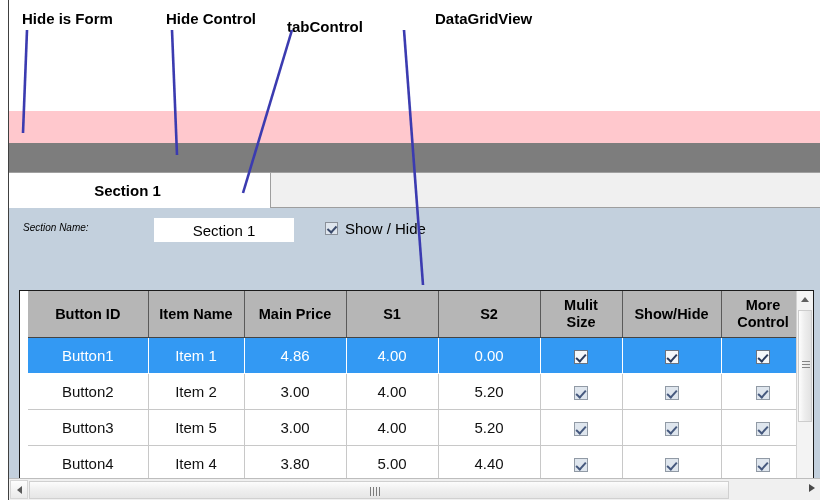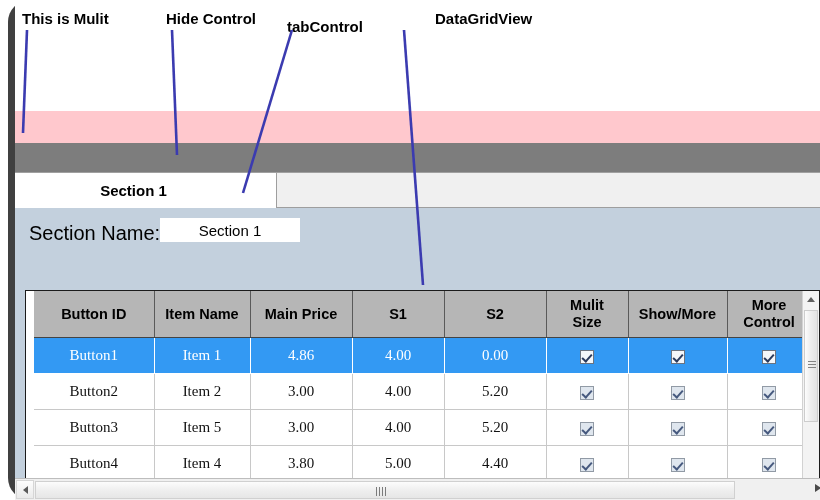--- a/index.html
+++ b/index.html
@@ -33,23 +33,22 @@
   }
 
   
   #form-window {
     position: absolute;
     left: 8px;
     top: 0px;
     width: 812px;
     height: 500px;
     background: #14b8a6;
-    border-left: 7px solid #404040;
-    box-sizing: border-box;
-    border-radius: 22px;
+    border-left: 1px solid #404040;
+    box-sizing: border-box;
   }
   #form-topwhite {
     position: absolute;
     left: 0; top: 0;
     width: 812px;
     height: 111px;
     background: #ffffff;
   }
   #band-pink {
     position: absolute;
@@ -124,22 +123,23 @@
     position: absolute;
     left: 0px;
     top: 10px;
     width: 812px;
     height: 30px;
   }
   #section-name-label {
     position: absolute;
     left: 14px;
     top: 4px;
-    font-size: 20px;
+    font-size: 10px;
     color: #000000;
+    font-style: italic;
   }
   #section-name-input {
     position: absolute;
     left: 145px;
     top: 0px;
     width: 140px;
     height: 24px;
     background: #ffffff;
     border: 1px solid #ffffff;
     box-sizing: border-box;
@@ -227,21 +227,20 @@
     height: 35px;
     border-right: 1px solid #c8c8c8;
     border-bottom: 1px solid #c8c8c8;
     font-size: 15px;
     color: #111111;
     text-align: center;
     padding: 0;
     background: #ffffff;
     overflow: hidden;
     white-space: nowrap;
-    font-family: Liberation Serif, serif;
   }
   table.dgv tr.selected td {
     background: #3399f3;
     color: #ffffff;
     border-right: 1px solid #ffffff;
     border-bottom: 1px solid #ffffff;
   }
   td.num-left {
     text-align: left;
     padding-left: 8px;
@@ -397,20 +396,24 @@
       <div id="tab-active">
         <span>Section 1</span>
       </div>
     </div>
 
     <div id="tab-page">
 
       <div id="section-row">
         <div id="section-name-label">Section Name:</div>
         <input id="section-name-input" type="text" value="Section 1" style="">
+        <div id="showhide-wrap">
+          <span class="cb-small"></span>
+          <span id="showhide-label">Show / Hide</span>
+        </div>
       </div>
 
       <div id="grid">
         <div id="grid-inner">
           <table class="dgv">
             <colgroup id="dgv-colgroup">
                 <col style="width: 120px;">
                 <col style="width: 96px;">
                 <col style="width: 102px;">
                 <col style="width: 92px;">
@@ -434,21 +437,21 @@
                     <div>S1</div>
                   </th>
                   <th>
                     <div>S2</div>
                   </th>
                   <th>
                     <div>Mulit</div>
                     <div>Size</div>
                   </th>
                   <th>
-                    <div>Show/More</div>
+                    <div>Show/Hide</div>
                   </th>
                   <th>
                     <div>More</div>
                     <div>Control</div>
                   </th>
                 </tr>
               </thead>
             <tbody id="dgv-body">
                 <tr class="selected">
                   <td>Button1</td>
@@ -538,17 +541,17 @@
 
 </div>
 
 <svg id="annotations" width="820" height="500" viewBox="0 0 820 500">
     <line x1="27" y1="30" x2="23" y2="133" stroke="#3b3bb0" stroke-width="2.6"></line>
     <line x1="172" y1="30" x2="177" y2="155" stroke="#3b3bb0" stroke-width="2.6"></line>
     <line x1="292" y1="30" x2="243" y2="193" stroke="#3b3bb0" stroke-width="2.6"></line>
     <line x1="404" y1="30" x2="423" y2="285" stroke="#3b3bb0" stroke-width="2.6"></line>
   </svg>
 <div id="annotation-labels">
-    <div class="anno-label" style="left: 22px; top: 10px;">This is Mulit</div>
+    <div class="anno-label" style="left: 22px; top: 10px;">Hide is Form</div>
     <div class="anno-label" style="left: 166px; top: 10px;">Hide Control</div>
     <div class="anno-label" style="left: 287px; top: 10px; margin-top: 8px;">tabControl</div>
     <div class="anno-label" style="left: 399px; top: 10px; margin-left: 36px;">DataGridView</div>
   </div>
 
 </body></html>

